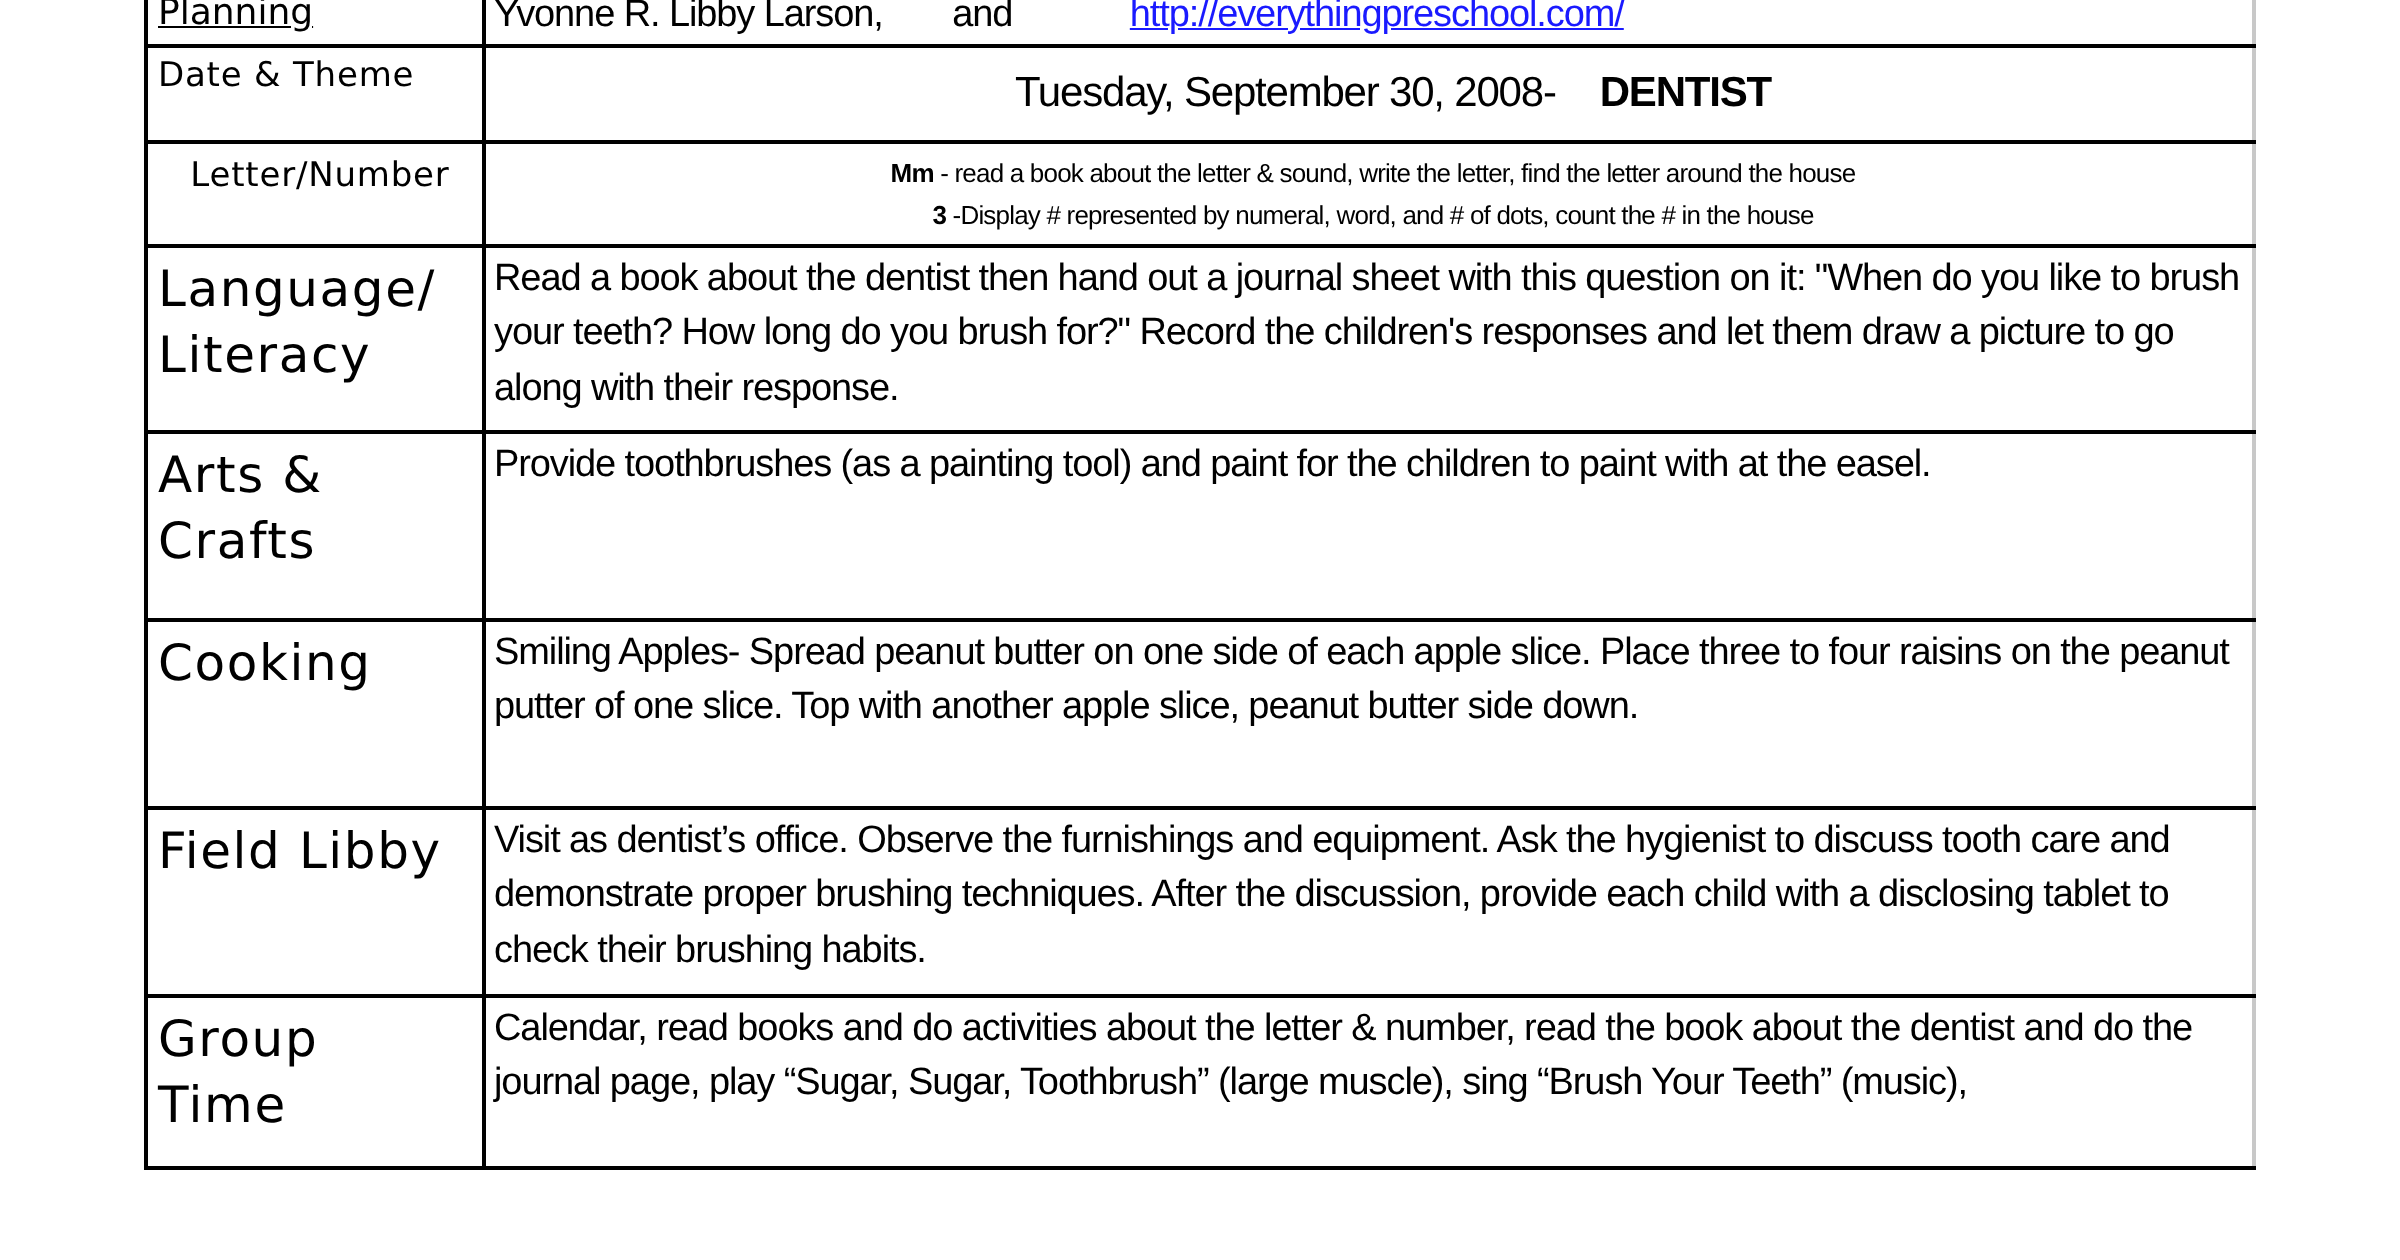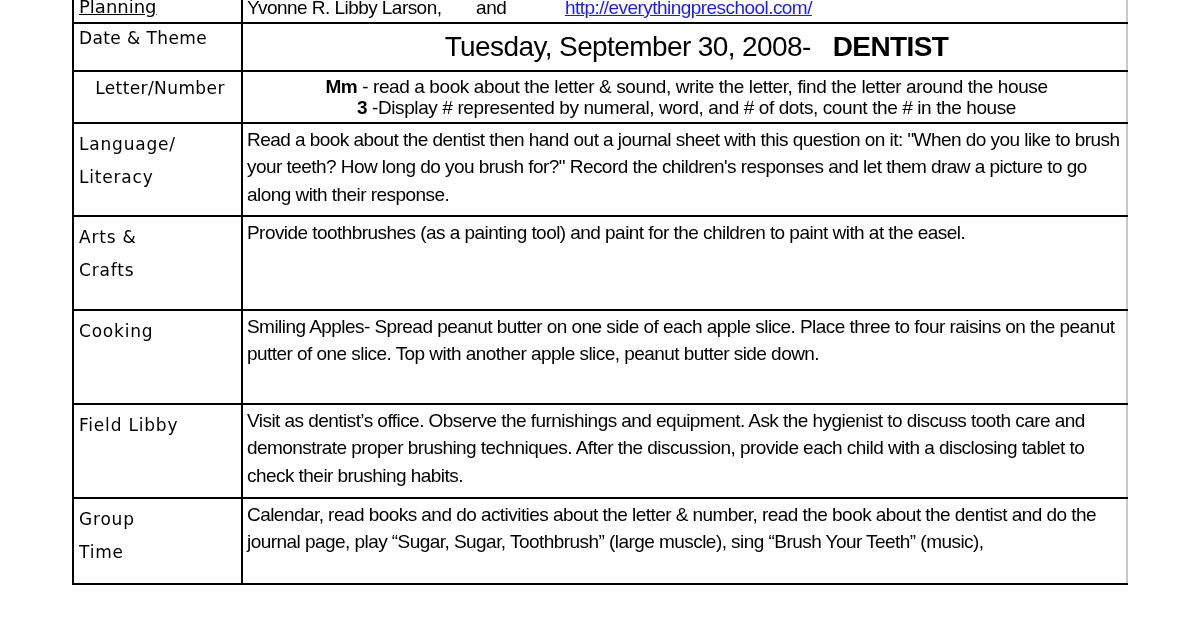--- a/index.html
+++ b/index.html
@@ -4,31 +4,31 @@
 <style>
   html, body { margin:0; padding:0; background:#ffffff; }
   body { width:1200px; height:630px; overflow:hidden; position:relative; font-family:"Liberation Sans", sans-serif; color:#000; }
   .page { position:absolute; left:0; top:0; width:1099px; height:630px;padding-left:19px; }
   .tbl { position:absolute; left:72px; top:-10px; width:1056px; border-collapse:collapse; table-layout:fixed; }
   .tbl td { border:2px solid #000; vertical-align:top; padding:0; overflow:hidden; }
   .tbl td.label { width:162px; font-family:"DejaVu Sans", sans-serif; padding-left:5px; padding-top:4px; }
   .tbl td.content { padding-left:4px; padding-top:2px; font-family:"Liberation Sans Narrow","Liberation Sans", sans-serif; font-size:19px; line-height:27.5px; letter-spacing:-0.55px; }
   .tbl td.last-col { border-right:2px solid #c8c8c8; }
   .lbl-small { font-size:17px; line-height:20px; letter-spacing:0.4px; }
-  .lbl-big { font-size:17px; line-height:33px; letter-spacing:0.8px;border-radius:12px; }
+  .lbl-big { font-size:25px; line-height:33px; letter-spacing:0.8px;border-radius:12px; }
   .row-top td { height:23px; }
   .row-top .label { padding-top:0; }
   .row-top .label span { font-size:18px; text-decoration:underline; }
   .row-top .content { font-size:19px; line-height:18px; padding-top:0; }
   .link { color:#1a1aff; text-decoration:underline; }
   .row-date td { height:42px; }
-  .date-line { text-align:center; font-size:28px; line-height:42px; letter-spacing:-0.6px; padding-left:20px; }
+  .date-line { text-align:center; font-size:21px; line-height:42px; letter-spacing:-0.6px; padding-left:20px; }
   .date-line b { font-weight:bold; margin-left:22px; }
   .row-letter td { height:44px;text-align:center; }
-  .letter-text { font-size:19px; line-height:21px; letter-spacing:-0.4px; padding-top:2px; }
+  .letter-text { font-size:13px; line-height:21px; letter-spacing:-0.4px; padding-top:2px; }
   .r1 td { height:87px; }
   .r2 td { height:88px; }
   .r3 td { height:88px; }
   .r4 td { height:88px; }
   .r5 td { height:88px; }
   .r6 td { height:80px; }
 </style>
 </head>
 <body>
 

